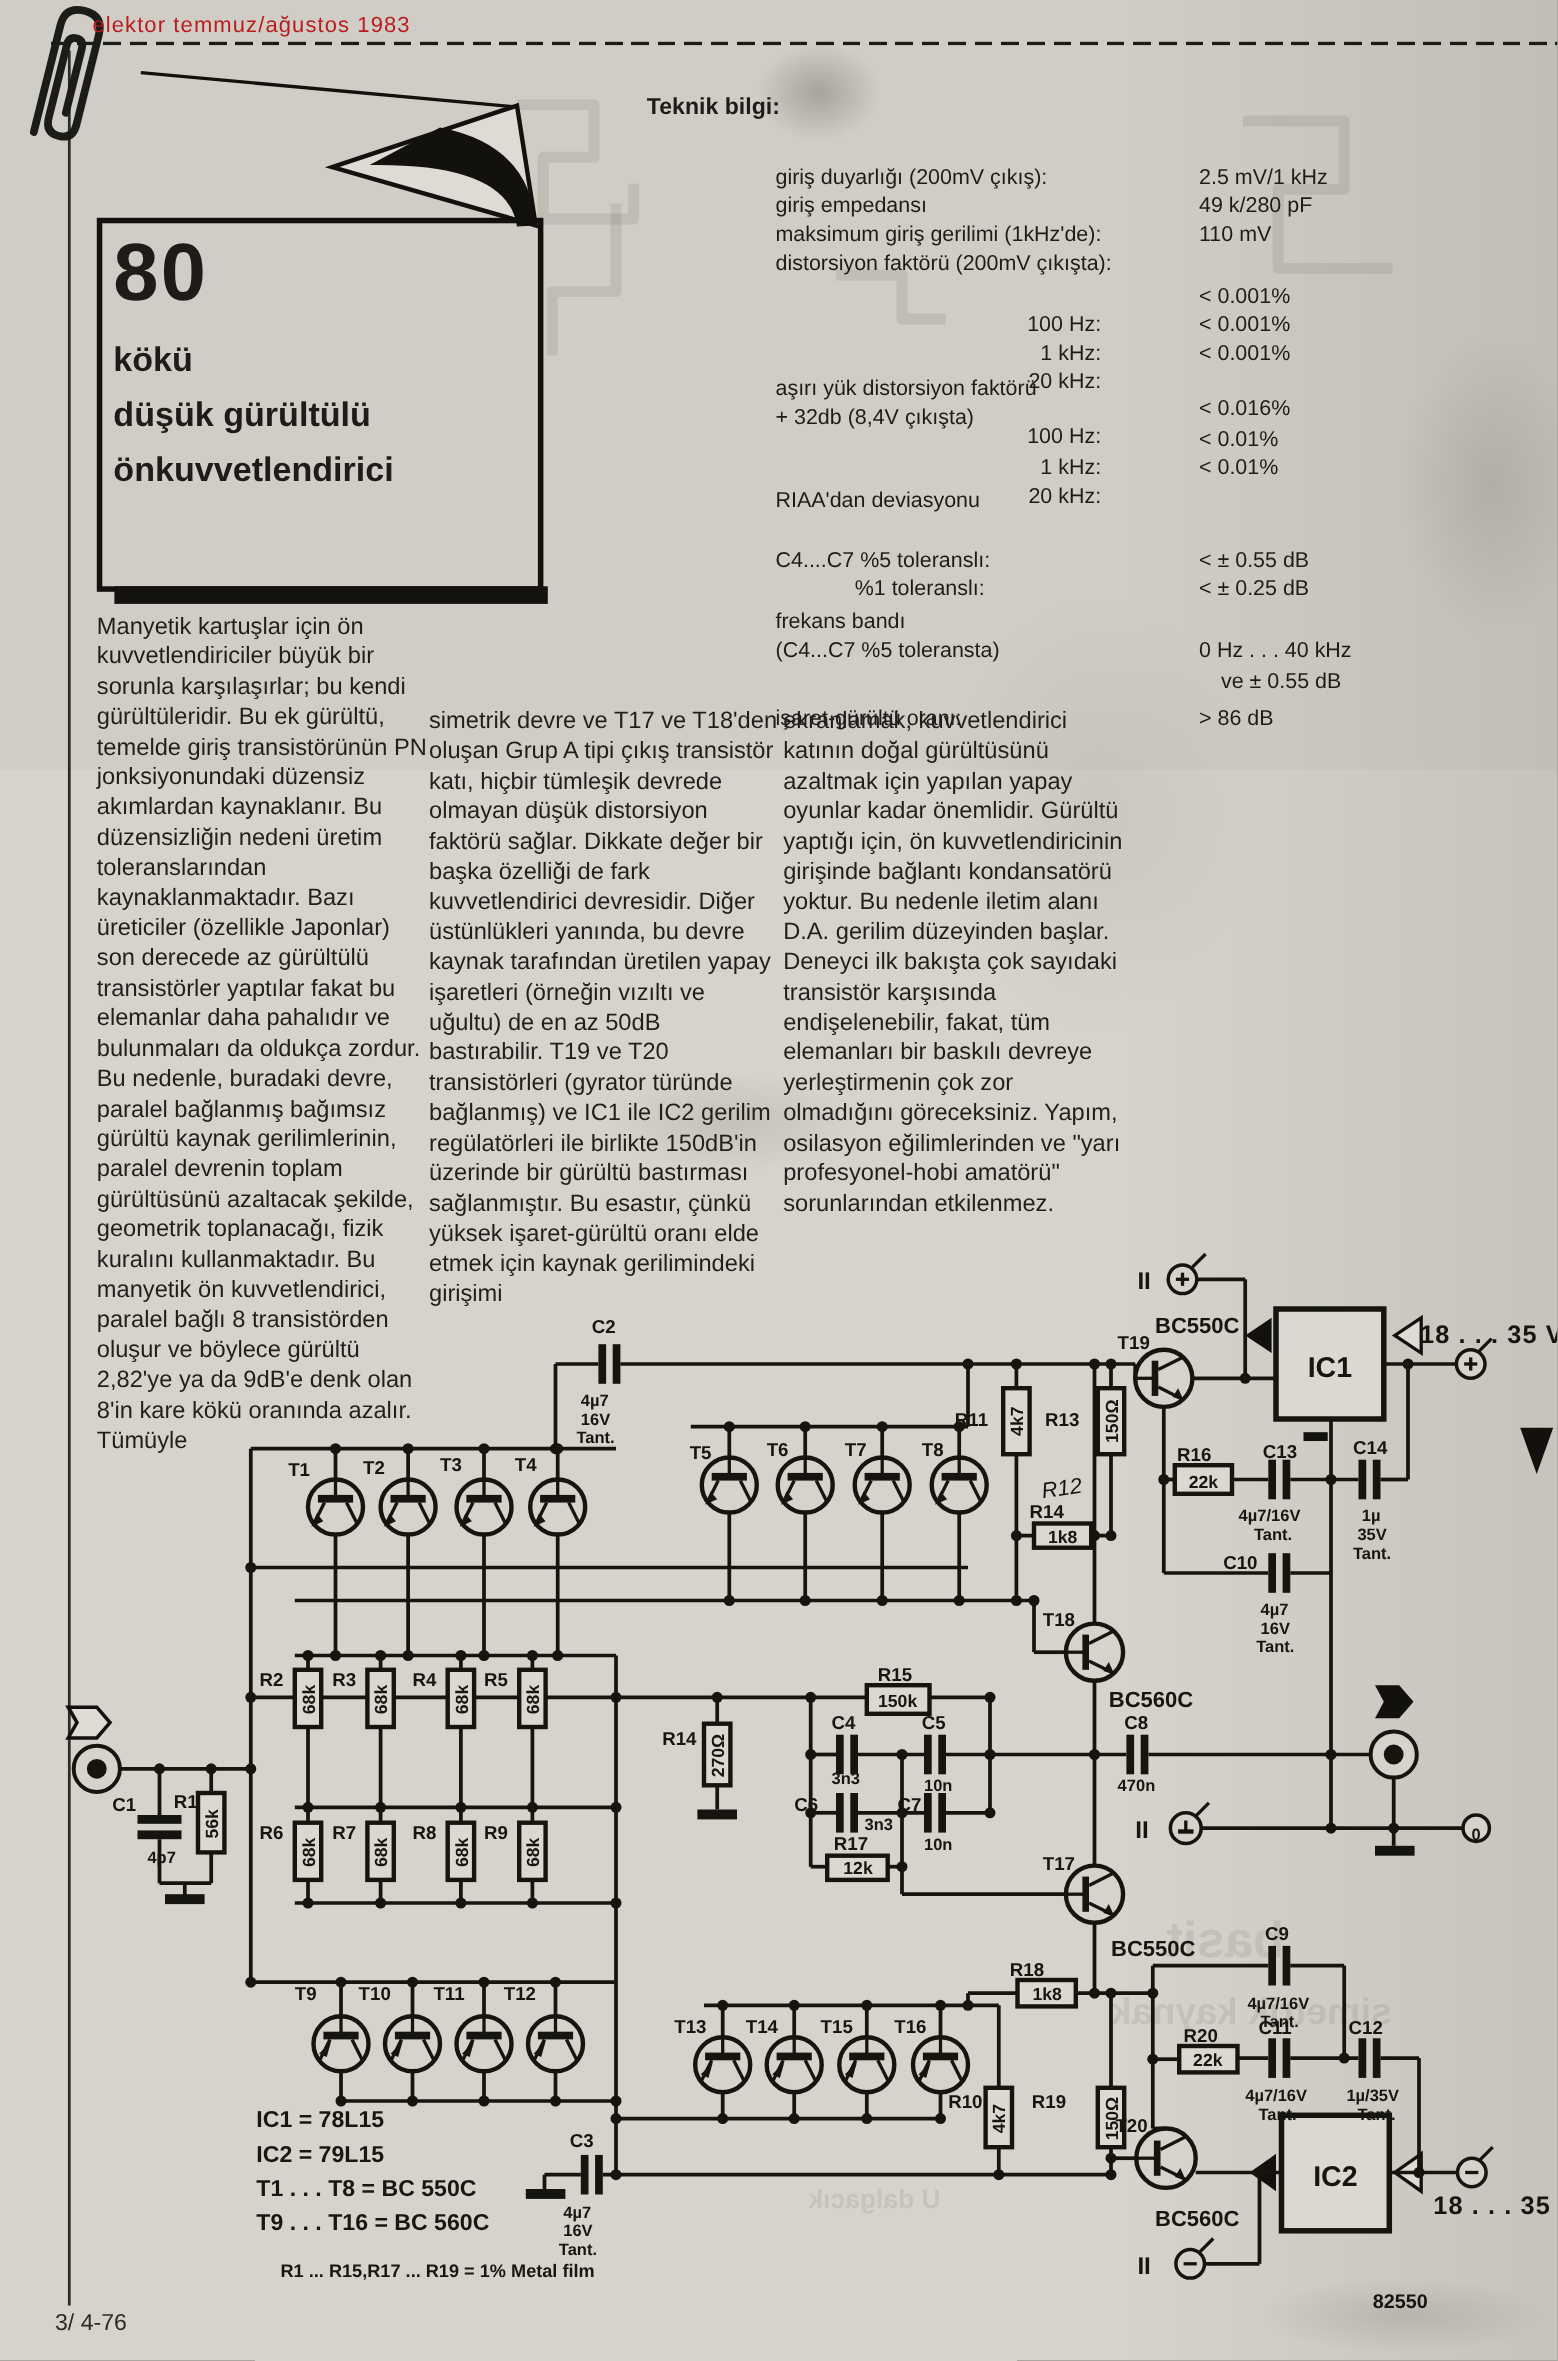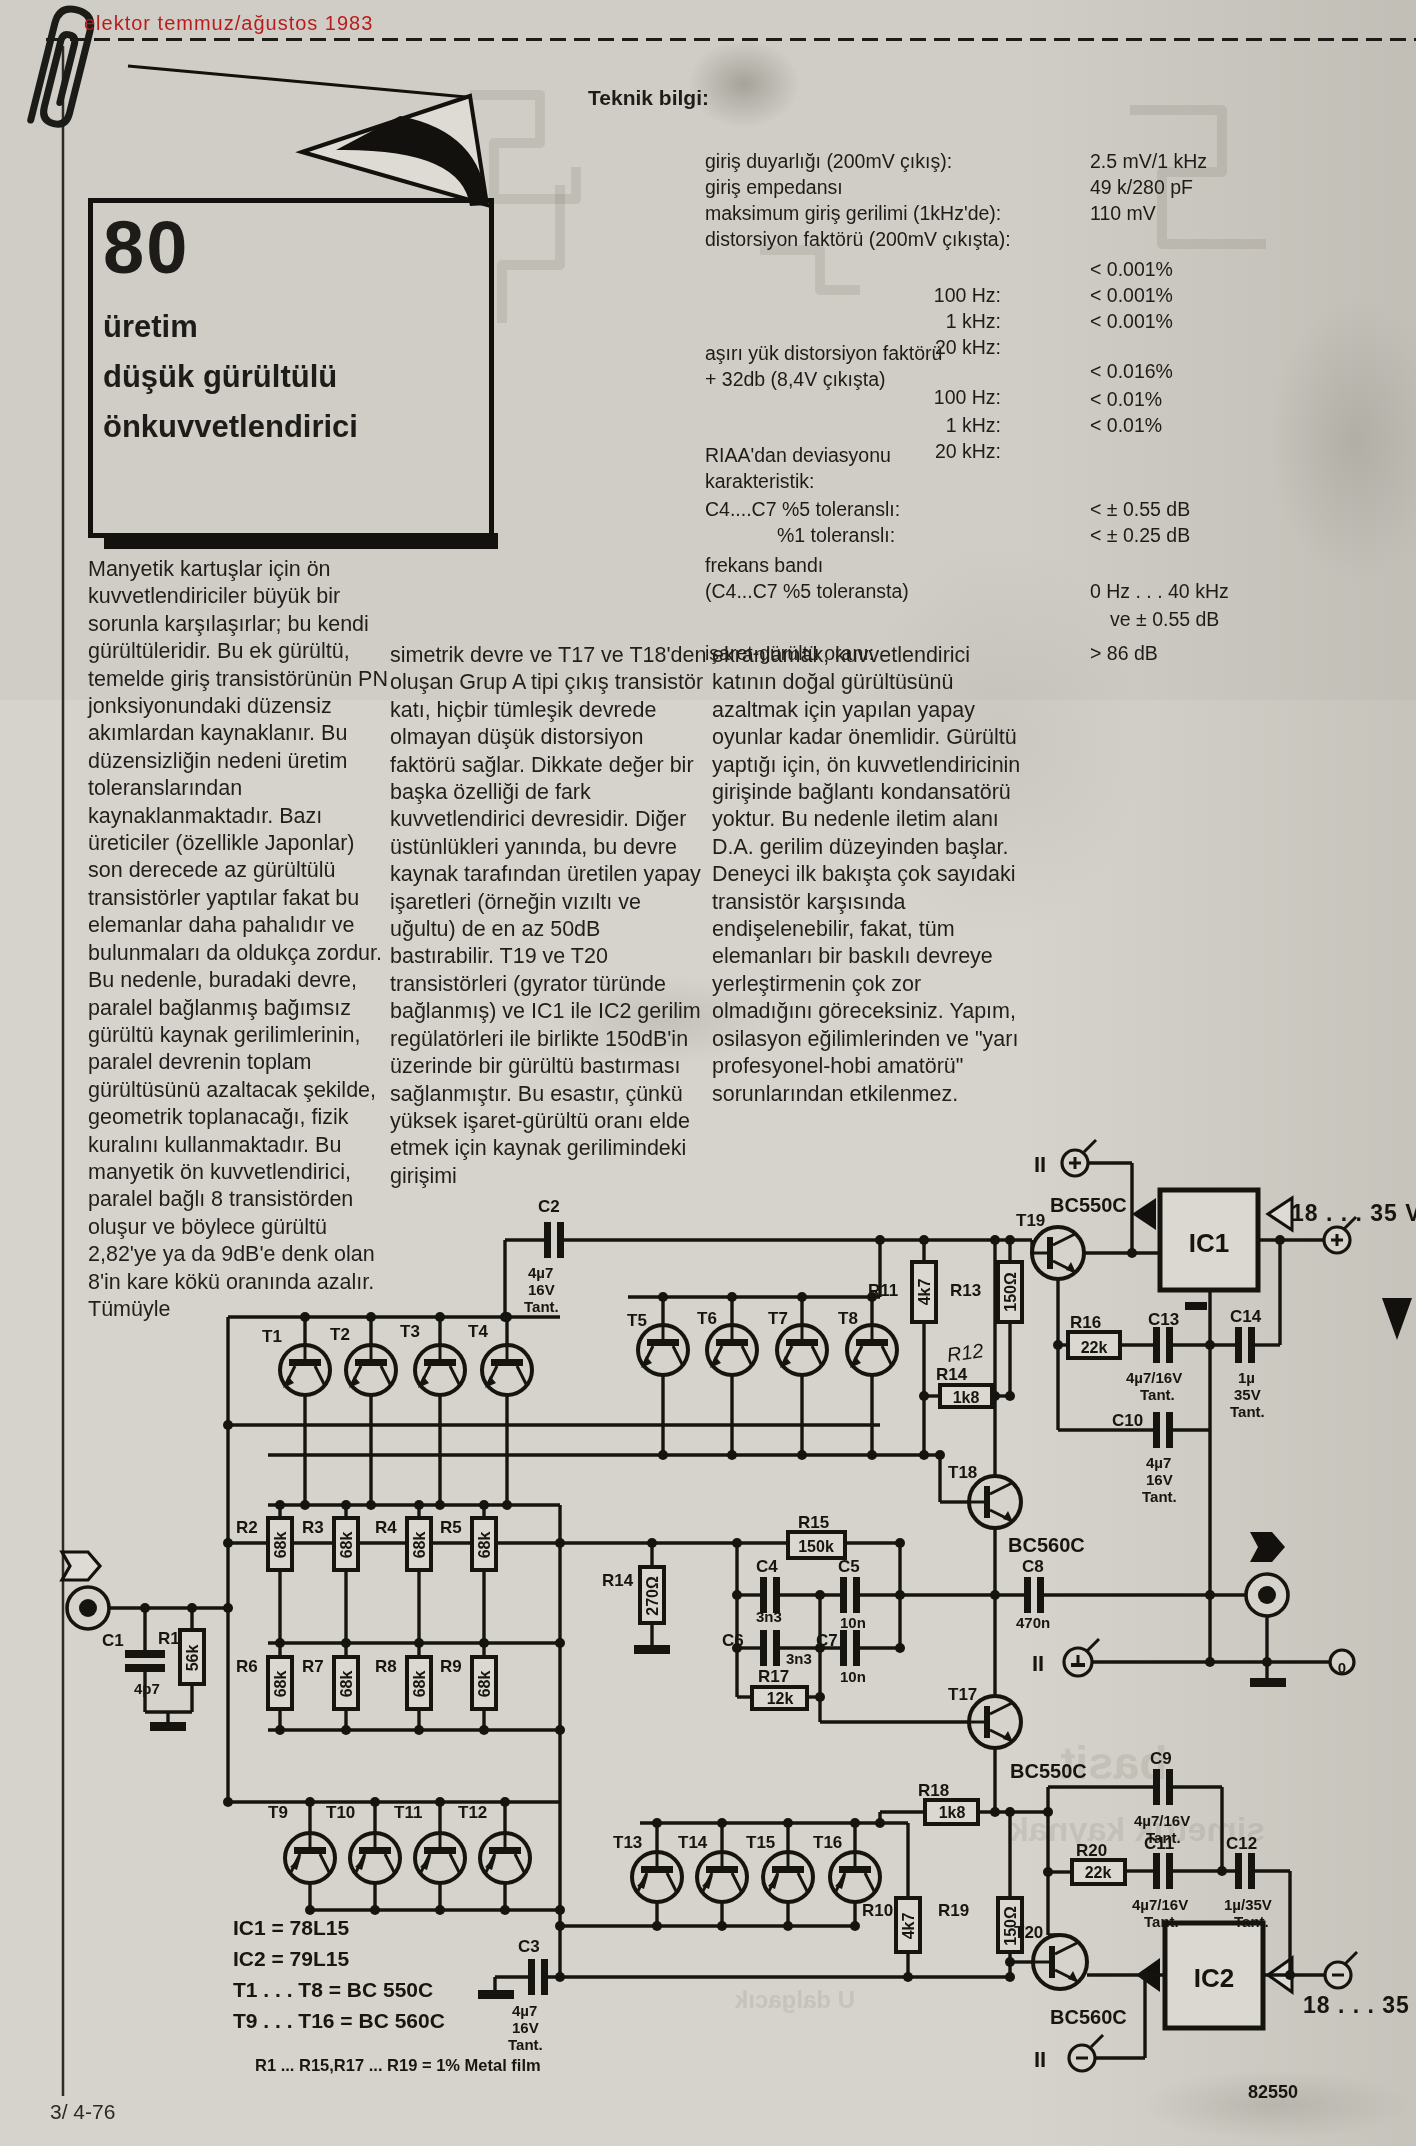--- a/index.html
+++ b/index.html
@@ -661,21 +661,21 @@
         <text x="1034" y="2067" class="iis">II</text>
         <text x="1342" y="1673" class="zval" text-anchor="middle">0</text>
       </g>
   </svg>
 
   <div class="abs" id="header">elektor temmuz/ağustos 1983</div>
   <div class="abs" id="dash-rule"></div>
 
   <div class="abs" id="title-box">
     <div id="title-num">80</div>
-    <div class="title-line" id="tl1">üretim</div>
+    <div class="title-line" id="tl1">kökü</div>
     <div class="title-line" id="tl2">düşük gürültülü</div>
     <div class="title-line" id="tl3">önkuvvetlendirici</div>
   </div>
   <div class="abs" id="title-shadow"></div>
 
   <div class="abs" id="tech-heading">Teknik bilgi:</div>
   <div class="abs" id="specs">
     <div class="sl" style="top:0">
         <span class="lab">giriş duyarlığı (200mV çıkış):</span>
         <span class="v">2.5 mV/1 kHz</span>
@@ -716,23 +716,20 @@
     <div class="sl" style="top:238px">
         <span class="mid">1 kHz:</span>
         <span class="v">&lt; 0.01%</span>
       </div>
     <div class="sl" style="top:264px">
         <span class="mid">20 kHz:</span>
         <span class="v">&lt; 0.01%</span>
       </div>
     <div class="sl" style="top:294px">
         <span class="lab">RIAA'dan deviasyonu</span>
-      </div>
-    <div class="sl" style="top:320px">
-        <span class="lab">karakteristik:</span>
       </div>
     <div class="sl" style="top:348px">
         <span class="lab">C4....C7 %5 toleranslı:</span>
         <span class="v">&lt; ± 0.55 dB</span>
       </div>
     <div class="sl" style="top:374px">
         <span class="lab ind">%1 toleranslı:</span>
         <span class="v">&lt; ± 0.25 dB</span>
       </div>
     <div class="sl" style="top:404px">

